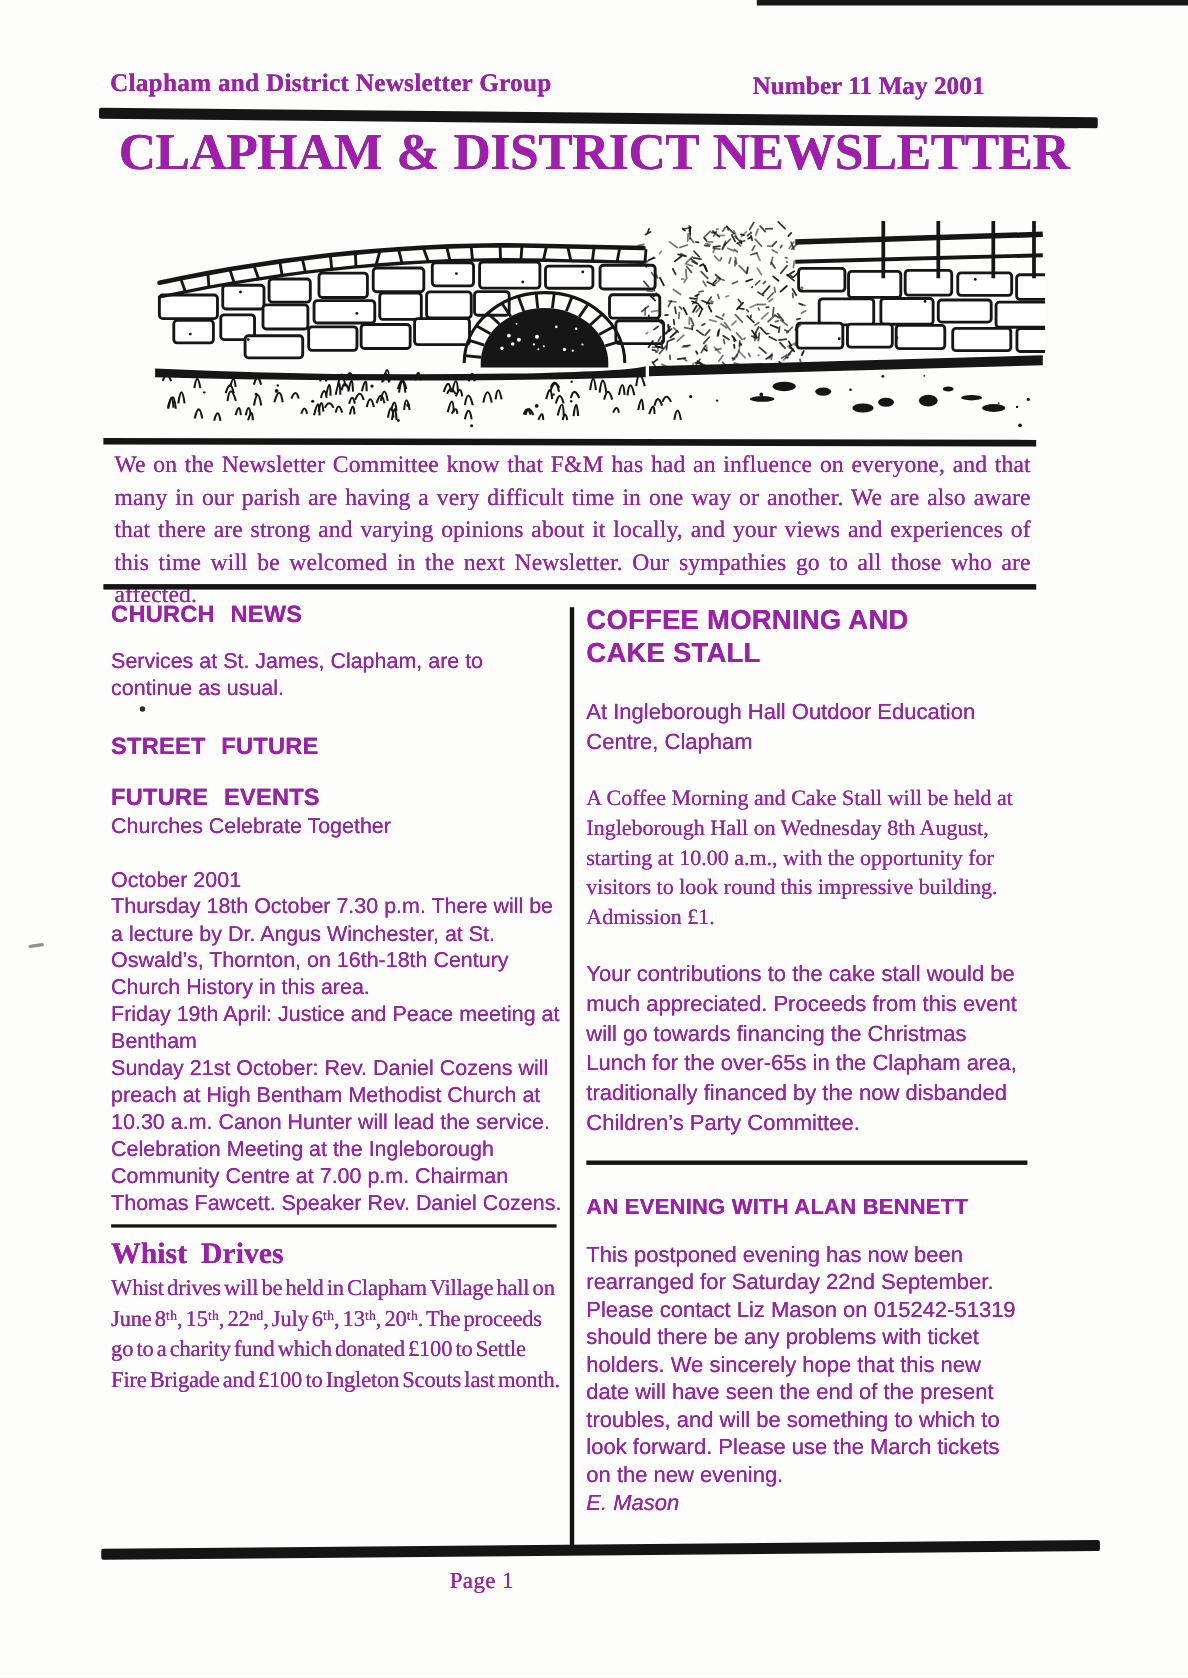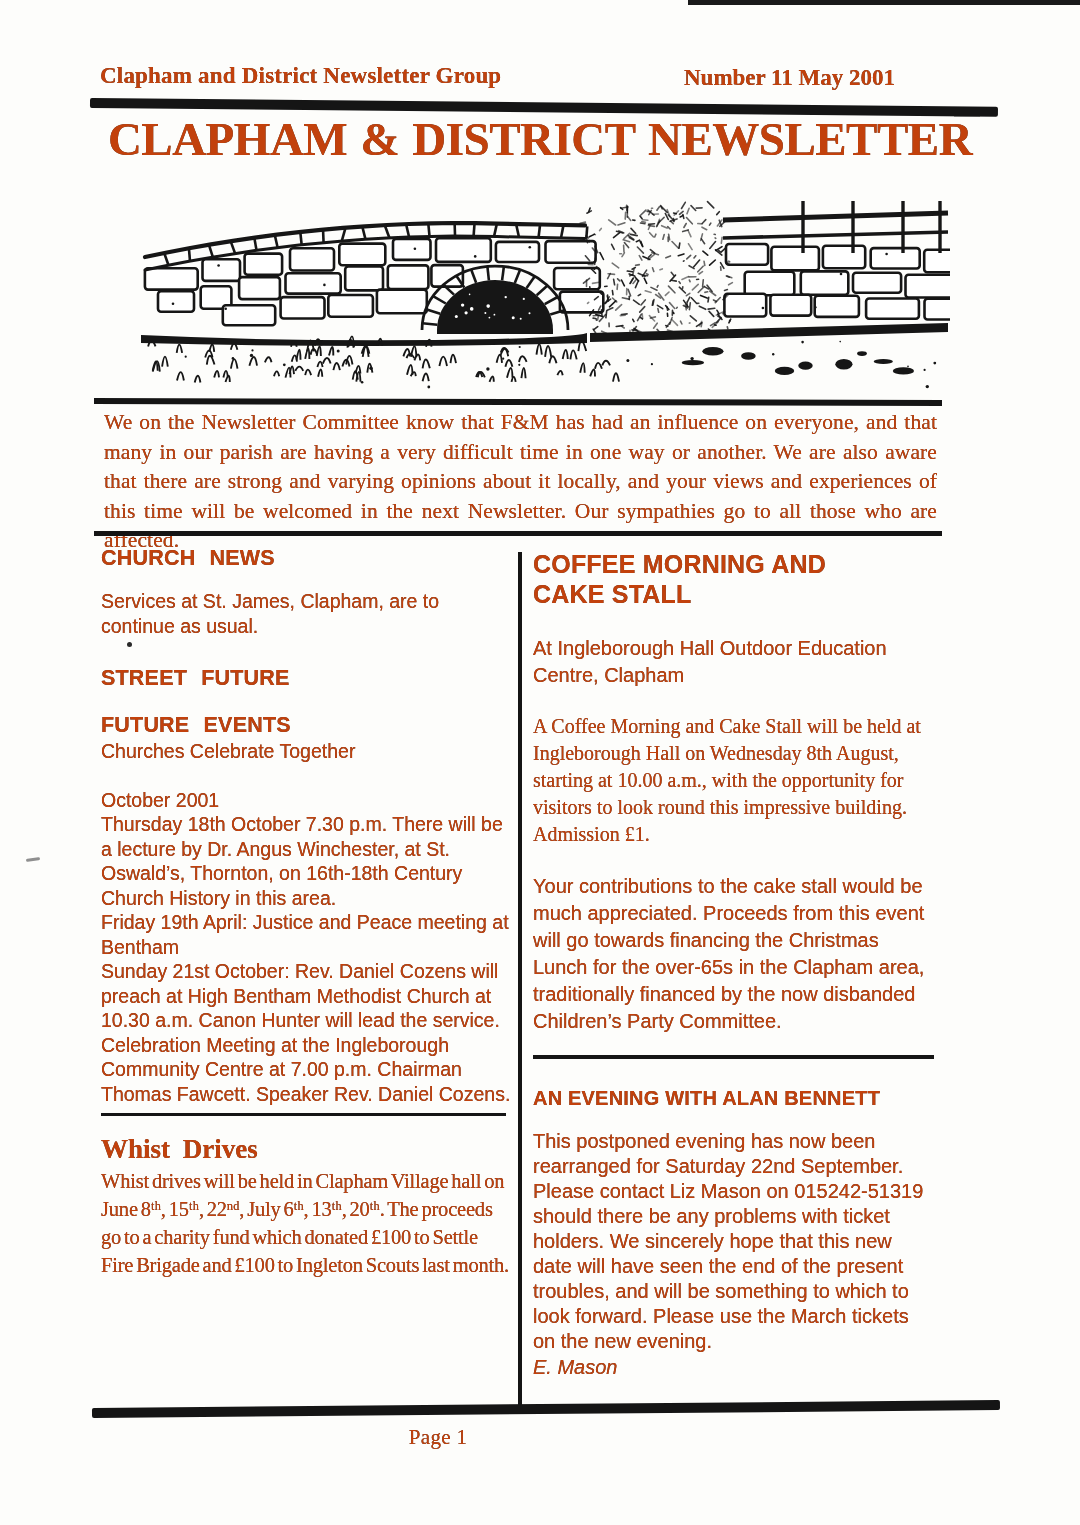--- a/index.html
+++ b/index.html
@@ -1,20 +1,20 @@
 <!DOCTYPE html>
 <html><head>
 <meta charset="utf-8">
 <style>
   * { margin:0; padding:0; box-sizing:border-box; }
   html,body { width:1080px; height:1525px; }
   body { background:#e8e8e8; font-family:"Liberation Serif", serif; }
   .page {
     position:relative; width:1080px; height:1525px; overflow:hidden;
-    background:#fdfdfb; color:#c2410c;
+    background:#fdfdfb; color:#a21caf;
   }
   .ink { text-shadow:0 0 .6px rgba(22,22,22,.85); }
   .serif { font-family:"Liberation Serif", serif; }
 
   
   .top-edge-artifact { position:absolute; left:688px; top:0; width:392px; height:5px; background:#1a1a1a; }
   .title-corner-artifact { position:absolute; left:954px; top:108px; width:26px; height:9px; background:#9a9a9a; opacity:.8; }
   .stray-dash { position:absolute; left:26px; top:858px; width:14px; height:3px; background:#8f8f8f; border-radius:2px; transform:rotate(-8deg); }
   .stray-dot { position:absolute; left:127px; top:642px; width:5px; height:5px; background:#2a2a2a; border-radius:50%; }
 
@@ -46,21 +46,21 @@
   .h-small { font-weight:700; font-size:21.5px; line-height:24px; word-spacing:8px; letter-spacing:.2px; }
   .p-left  { margin-top:19px; }
   .mt2  { margin-top:2px; }
   .mt23 { margin-top:23px; }
   .mt24 { margin-top:24px; }
   .mt28 { margin-top:28px; }
   .events div { margin:0; }
 
   .col-rule-left { margin-top:7px; width:405px; height:3px; background:#151515; }
   .h-whist { font-family:"Liberation Serif", serif; font-weight:700; font-size:27px; line-height:32px;
-             word-spacing:6px; margin-top:17px; }
+             word-spacing:6px; margin-top:7px; }
   .p-whist { font-family:"Liberation Serif", serif; font-size:20.5px; line-height:28px;
              word-spacing:-2px; letter-spacing:-.2px; margin-top:2px; }
 
   .h-coffee { font-weight:700; font-size:25px; line-height:30px; max-width:345px; letter-spacing:.2px; }
   .p-right  { margin-top:24px;font-family:Liberation Serif, serif; }
   .p-right-loc { margin-top:26px; }
   .p-right2 { margin-top:25px; }
   .col-rule-right { margin-top:20px; width:401px; height:4px; background:#151515; }
   .h-bennett { font-weight:700; font-size:20px; line-height:24px; margin-top:27px; letter-spacing:.2px; }
   .p-bennett { margin-top:19px; line-height:25px; }

